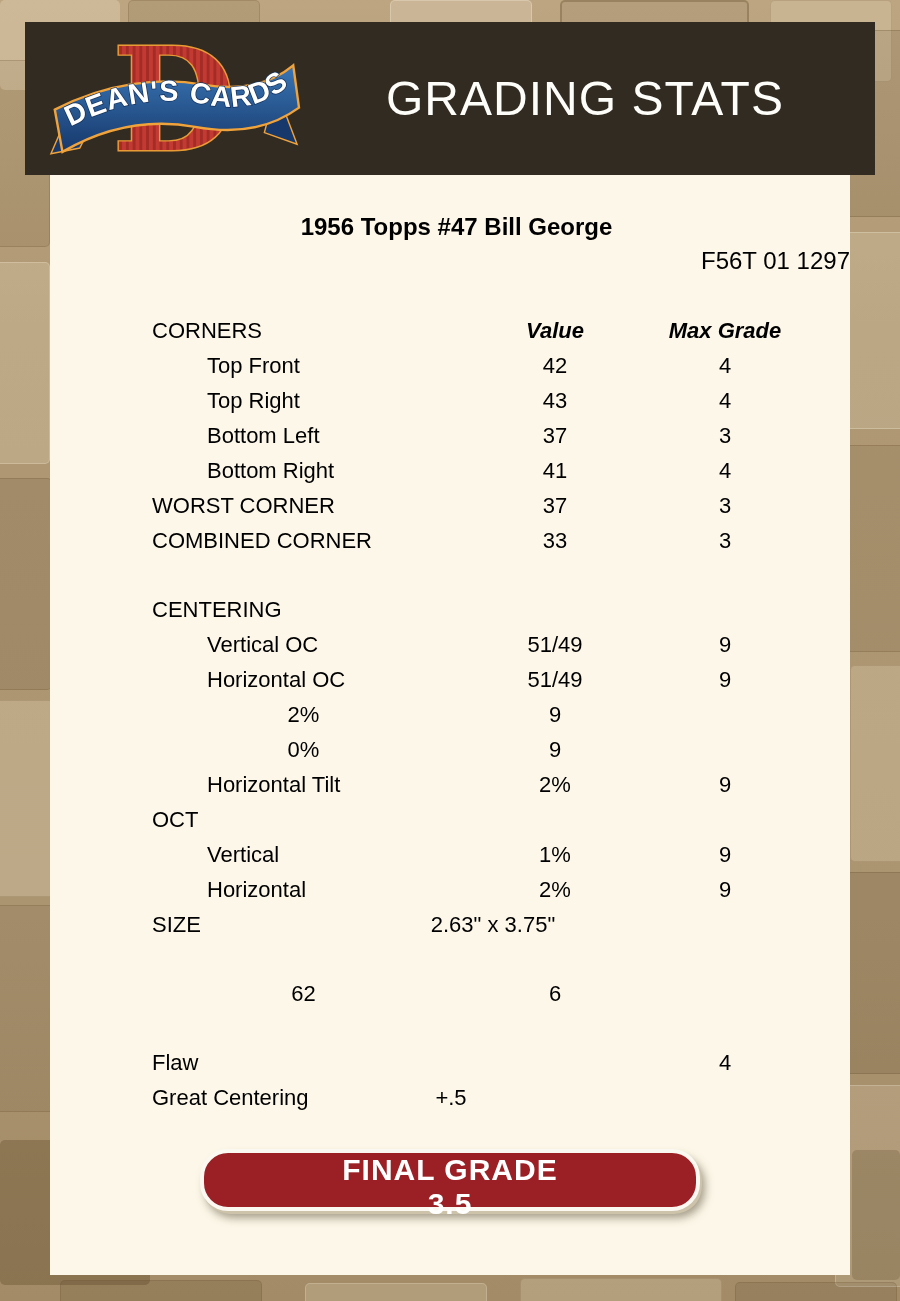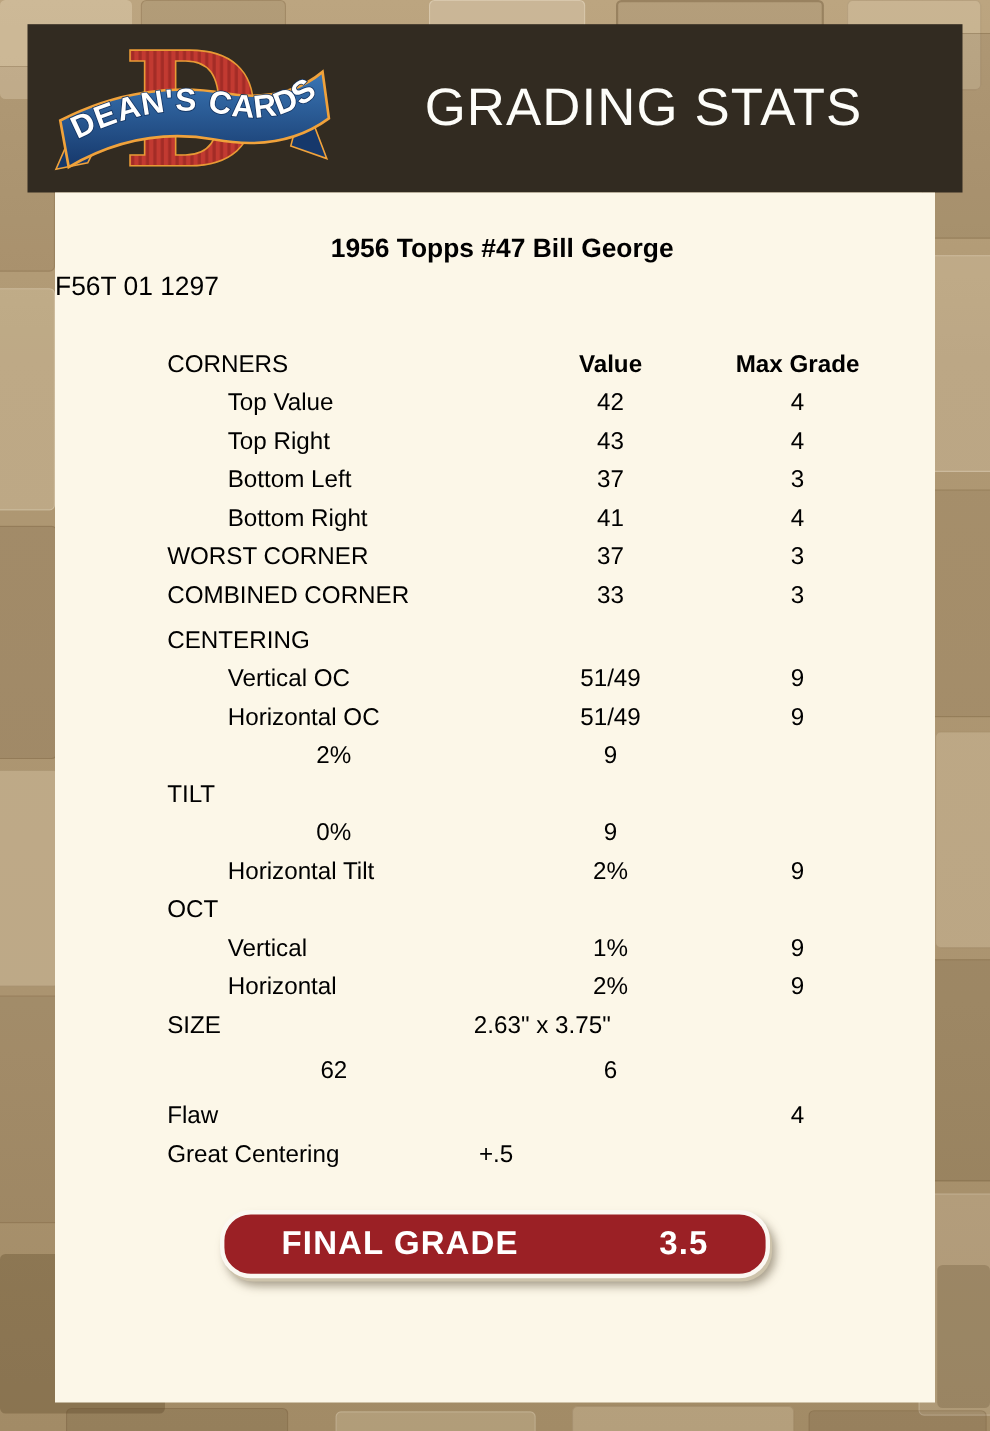--- a/index.html
+++ b/index.html
@@ -23,42 +23,42 @@
   .header-text{flex:1;text-align:center;color:#FDFDF9;padding-right:20px;}
   .ht-title{font-size:48px;line-height:56px;letter-spacing:1px;}
   .ht-sub{font-size:36px;line-height:46px;}
 
   
   .content{
     position:absolute;left:50px;top:175px;width:800px;height:1100px;
     background:#FCF7E8;color:#000;
   }
   .card-title{margin-top:38px;text-align:center;font-size:24px;line-height:28px;font-weight:bold;padding-left:13px;}
-  .card-serial{margin-top:6px;text-align:left;font-size:24px;line-height:28px;}
+  .card-serial{margin-top:6px;text-align:right;font-size:24px;line-height:28px;}
 
   
   .stats{margin-top:38px;}
   .row{display:grid;grid-template-columns:303px 200px 140px;padding-left:102px;
        height:35px;align-items:center;font-size:22px;}
-  .row.gap{margin-top:6px;}
+  .row.gap{margin-top:34px;}
   .cell-label{text-align:left;white-space:nowrap;}
   .row.header .cell-label{font-weight:normal;}
   .row.indent .cell-label{padding-left:55px;}
   .cell-value,.cell-max{text-align:center;white-space:nowrap;}
-  .row.colhead .cell-value,.row.colhead .cell-max{font-weight:bold;}
+  .row.colhead .cell-value,.row.colhead .cell-max{font-weight:bold;font-style:italic;}
   .row.shift-size .cell-value{transform:translateX(-62px);}
   .row.shift-gc .cell-value{transform:translateX(-104px);}
 
   
   .final-grade{
     margin:34px 0 0 150px;width:500px;height:62px;box-sizing:border-box;
     background:#9B2025;border:4px solid #FBF8F2;border-radius:28px;
     box-shadow:2px 3px 0 #CDC3AB,5px 7px 9px rgba(96,84,62,0.55);
     display:flex;align-items:center;justify-content:space-between;
-    padding:0 52px;color:#FFFFFF;font-size:30px;font-weight:bold;letter-spacing:1px;
+    padding:0 52px;color:#FFFFFF;font-size:30px;font-weight:bold;letter-spacing:1px;flex-direction:column;
   }
 </style>
 </head>
 <body>
 
 <div class="page">
 
   <div class="bg-collage" id="bg-collage">
       <div class="bgc" style="left: 0px; top: 0px; width: 120px; height: 90px; background: rgba(238, 224, 196, 0.35);"></div>
       <div class="bgc" style="left: 128px; top: 0px; width: 130px; height: 80px; background: rgba(60, 40, 15, 0.07); border: 1px solid rgba(110, 85, 50, 0.25);"></div>
@@ -120,21 +120,21 @@
     <div class="card-title">1956 Topps #47 Bill George</div>
     <div class="card-serial">F56T 01 1297</div>
 
     <div class="stats" id="stats-table">
         <div class="row header colhead">
           <span class="cell-label">CORNERS</span>
           <span class="cell-value">Value</span>
           <span class="cell-max">Max Grade</span>
         </div>
         <div class="row indent">
-          <span class="cell-label">Top Value</span>
+          <span class="cell-label">Top Front</span>
           <span class="cell-value">42</span>
           <span class="cell-max">4</span>
         </div>
         <div class="row indent">
           <span class="cell-label">Top Right</span>
           <span class="cell-value">43</span>
           <span class="cell-max">4</span>
         </div>
         <div class="row indent">
           <span class="cell-label">Bottom Left</span>
@@ -168,25 +168,20 @@
         </div>
         <div class="row indent">
           <span class="cell-label">Horizontal OC</span>
           <span class="cell-value">51/49</span>
           <span class="cell-max">9</span>
         </div>
         <div class="row indent">
           <span class="cell-value">2%</span>
           <span class="cell-max">9</span>
         </div>
-        <div class="row header">
-          <span class="cell-label">TILT</span>
-          <span class="cell-value"></span>
-          <span class="cell-max"></span>
-        </div>
         <div class="row indent">
           <span class="cell-value">0%</span>
           <span class="cell-max">9</span>
         </div>
         <div class="row indent">
           <span class="cell-label">Horizontal Tilt</span>
           <span class="cell-value">2%</span>
           <span class="cell-max">9</span>
         </div>
         <div class="row header">

